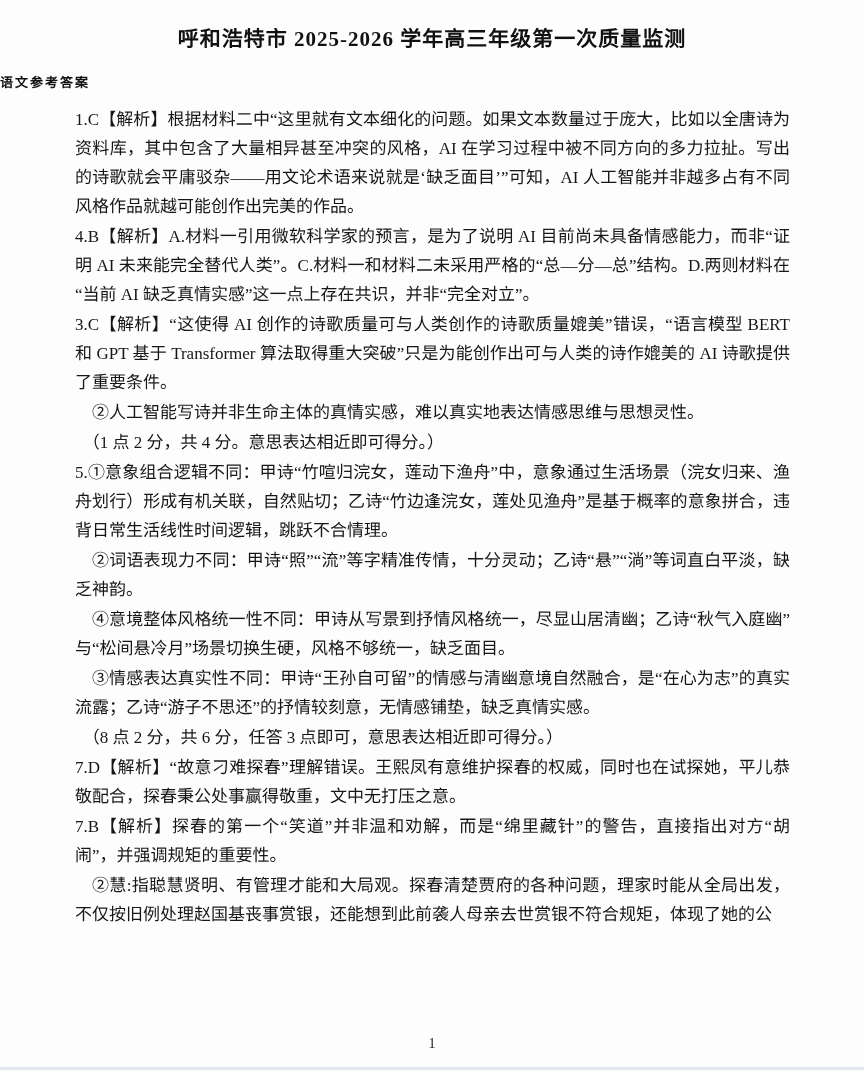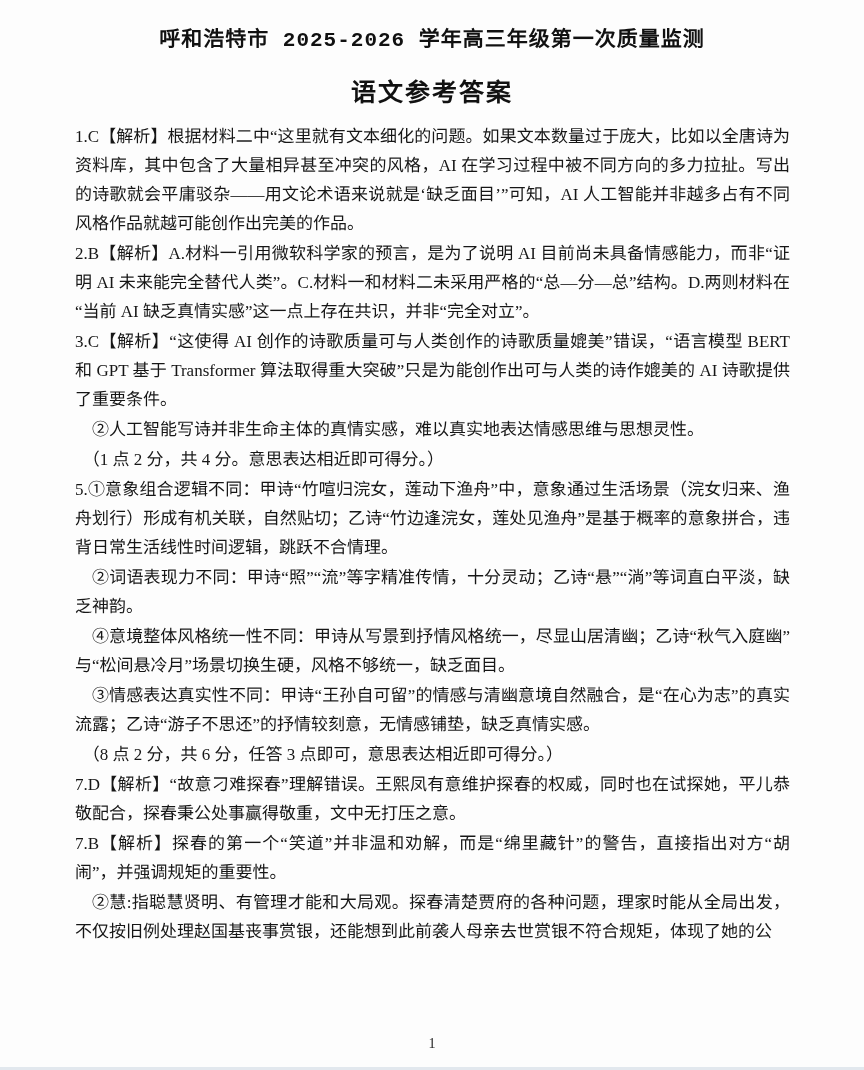--- a/index.html
+++ b/index.html
@@ -17,27 +17,25 @@
     color: #1a1a1a;
   }
   .doc-title {
     margin: 0;
     padding-top: 22px;
     text-align: center;
     font-size: 21px;
     font-weight: bold;
     letter-spacing: 1px;
     color: #111;
-    font-family: Liberation Mono, monospace;
   }
   .doc-subtitle {
     margin: 0;
     padding-top: 20px;
-    text-align: center;
-    font-size: 25px;
+    font-size: 13px;
     font-weight: bold;
     letter-spacing: 2px;
     color: #111;
   }
   .content {
     margin: 14px 74px 0 75px;
     width: 715px;
     font-size: 17px;
     line-height: 29px;
     text-align: justify;
@@ -71,21 +69,21 @@
 </head>
 <body>
 
 <div class="page">
 
   <h1 class="doc-title">呼和浩特市 2025-2026 学年高三年级第一次质量监测</h1>
   <h2 class="doc-subtitle">语文参考答案</h2>
 
   <main class="content">
     <p>1.C【解析】根据材料二中“这里就有文本细化的问题。如果文本数量过于庞大，比如以全唐诗为资料库，其中包含了大量相异甚至冲突的风格，AI 在学习过程中被不同方向的多力拉扯。写出的诗歌就会平庸驳杂——用文论术语来说就是‘缺乏面目’”可知，AI 人工智能并非越多占有不同风格作品就越可能创作出完美的作品。</p>
-    <p>2.B【解析】A.材料一引用微软科学家的预言，是为了说明 AI 目前尚未具备情感能力，而非“证明 AI 未来能完全替代人类”。C.材料一和材料二未采用严格的“总—分—总”结构。D.两则材料在“当前 AI 缺乏真情实感”这一点上存在共识，并非“完全对立”。</p>
+    <p>4.B【解析】A.材料一引用微软科学家的预言，是为了说明 AI 目前尚未具备情感能力，而非“证明 AI 未来能完全替代人类”。C.材料一和材料二未采用严格的“总—分—总”结构。D.两则材料在“当前 AI 缺乏真情实感”这一点上存在共识，并非“完全对立”。</p>
     <p>3.C【解析】“这使得 AI 创作的诗歌质量可与人类创作的诗歌质量媲美”错误，“语言模型 BERT 和 GPT 基于 Transformer 算法取得重大突破”只是为能创作出可与人类的诗作媲美的 AI 诗歌提供了重要条件。</p>
     <p class="indent-1">②人工智能写诗并非生命主体的真情实感，难以真实地表达情感思维与思想灵性。</p>
     <p class="indent-half">（1 点 2 分，共 4 分。意思表达相近即可得分。）</p>
     <p>5.①意象组合逻辑不同：甲诗“竹喧归浣女，莲动下渔舟”中，意象通过生活场景（浣女归来、渔舟划行）形成有机关联，自然贴切；乙诗“竹边逢浣女，莲处见渔舟”是基于概率的意象拼合，违背日常生活线性时间逻辑，跳跃不合情理。</p>
     <p class="indent-1">②词语表现力不同：甲诗“照”“流”等字精准传情，十分灵动；乙诗“悬”“淌”等词直白平淡，缺乏神韵。</p>
     <p class="indent-1">④意境整体风格统一性不同：甲诗从写景到抒情风格统一，尽显山居清幽；乙诗“秋气入庭幽”与“松间悬冷月”场景切换生硬，风格不够统一，缺乏面目。</p>
     <p class="indent-1">③情感表达真实性不同：甲诗“王孙自可留”的情感与清幽意境自然融合，是“在心为志”的真实流露；乙诗“游子不思还”的抒情较刻意，无情感铺垫，缺乏真情实感。</p>
     <p class="indent-half">（8 点 2 分，共 6 分，任答 3 点即可，意思表达相近即可得分。）</p>
     <p>7.D【解析】“故意刁难探春”理解错误。王熙凤有意维护探春的权威，同时也在试探她，平儿恭敬配合，探春秉公处事赢得敬重，文中无打压之意。</p>
     <p>7.B【解析】探春的第一个“笑道”并非温和劝解，而是“绵里藏针”的警告，直接指出对方“胡闹”，并强调规矩的重要性。</p>

